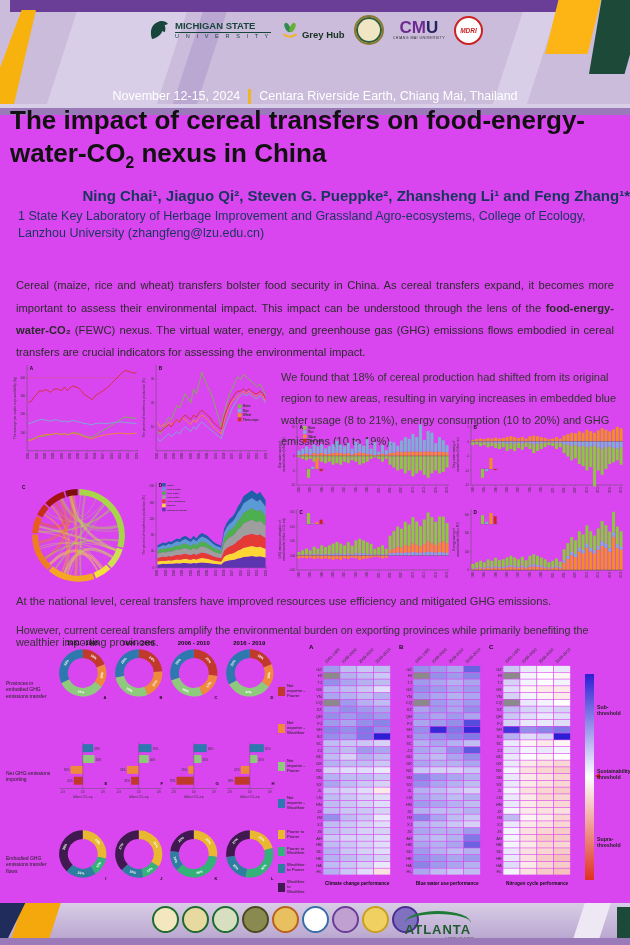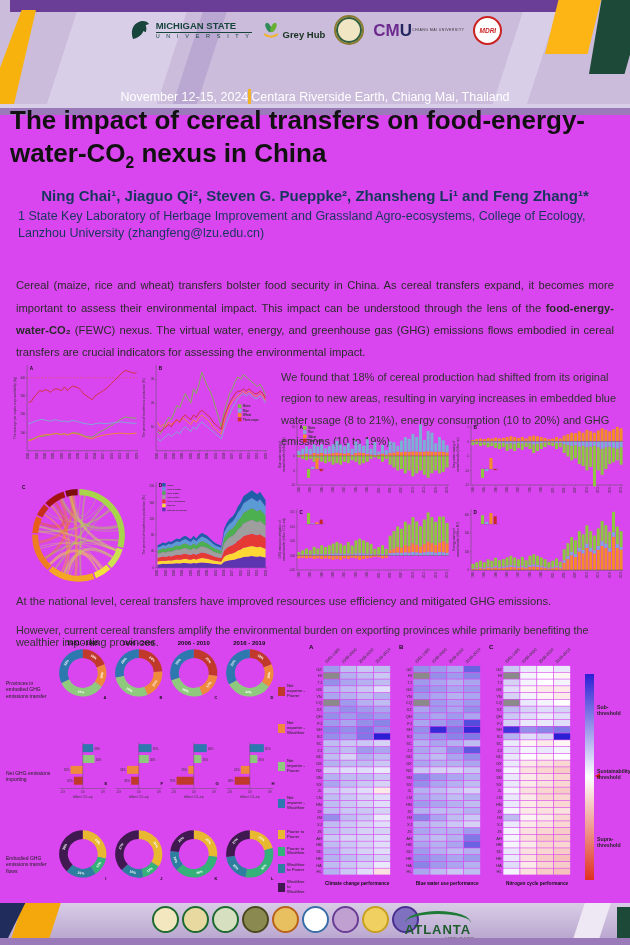--- a/index.html
+++ b/index.html
@@ -21,31 +21,31 @@
   .hdr-b1{position:absolute;bottom:7px;left:0;right:0;height:4px;background:#d9cee8;}
   .hdr-b2{position:absolute;bottom:0;left:0;right:0;height:7px;background:#9b7ab9;}
   .hlogos{position:absolute;top:13px;left:0;right:0;display:flex;justify-content:center;align-items:center;gap:9px;height:34px;}
   .msu{display:flex;align-items:center;gap:4px;}
   .msu-tx{display:flex;flex-direction:column;line-height:1;}
   .msu-1{font-size:9.5px;font-weight:bold;color:#18453B;border-bottom:1px solid #18453B;padding-bottom:1px;}
   .msu-2{font-size:5.5px;letter-spacing:2.6px;color:#18453B;margin-top:1px;}
   .ah{display:flex;align-items:flex-end;gap:2px;}
   .ah-tx{font-size:9.5px;font-weight:bold;color:#17301f;}
   .sealh{width:26px;height:26px;border-radius:50%;background:#f0e6c4;border:2px solid #8a7a30;box-shadow:inset 0 0 0 2px #2e5e3e;}
-  .cmu{display:flex;flex-direction:row;align-items:center;line-height:1;}
+  .cmu{display:flex;flex-direction:column;align-items:center;line-height:1;}
   .cmu-l{font-size:17px;font-weight:bold;letter-spacing:0;}
   .cmu-s{font-size:3.6px;color:#333;margin-top:1px;letter-spacing:.4px;}
   .mdri{width:25px;height:25px;border-radius:50%;background:#fff;border:2px solid #cc2222;display:flex;align-items:center;justify-content:center;}
   .mdri span{font-size:6.5px;font-weight:bold;font-style:italic;color:#cc2222;}
   .hdr-title{position:absolute;top:54px;left:0;right:0;text-align:center;font-size:25px;font-weight:bold;color:#0e0e0e;letter-spacing:.2px;}
-  .hdr-sub{position:absolute;top:89px;left:0;right:0;display:flex;justify-content:center;align-items:center;color:#fff;font-size:12.5px;}
+  .hdr-sub{position:absolute;top:89px;left:0;right:0;display:flex;justify-content:center;align-items:flex-start;gap:8px;color:#fff;font-size:12.5px;}
   .hdr-sub .bar{width:3px;height:15px;background:#f0b429;}
   
   .h1{position:absolute;top:104px;left:10px;width:610px;font-size:26px;font-weight:bold;color:#111;line-height:1.28;}
-  .authors{position:absolute;top:187px;left:0;right:0;text-align:center;font-size:15px;font-weight:bold;color:#17365d;}
+  .authors{position:absolute;top:187px;left:0;right:0;text-align:right;font-size:15px;font-weight:bold;color:#17365d;}
   .affil{position:absolute;left:18px;width:596px;font-size:12.5px;color:#17365d;line-height:1.35;}
   .abstract{position:absolute;top:263px;left:16px;width:598px;font-size:11.2px;color:#2b2b2b;line-height:2.0;text-align:justify;}
   
   .figL{position:absolute;top:358px;left:12px;width:258px;height:224px;display:grid;grid-template-columns:1fr 1fr;grid-template-rows:1fr 1fr;}
   .finding1{position:absolute;top:356px;left:281px;width:342px;font-size:11px;color:#333;line-height:1.95;}
   .figR{position:absolute;top:419px;left:278px;width:348px;height:162px;display:grid;grid-template-columns:1fr 1fr;grid-template-rows:1fr 1fr;}
   .chart{width:100%;height:100%;}
   .cap1{position:absolute;top:584px;left:16px;width:600px;font-size:11.2px;color:#333;}
   .finding2{position:absolute;top:613px;left:16px;width:604px;font-size:10.8px;color:#333;}
   

